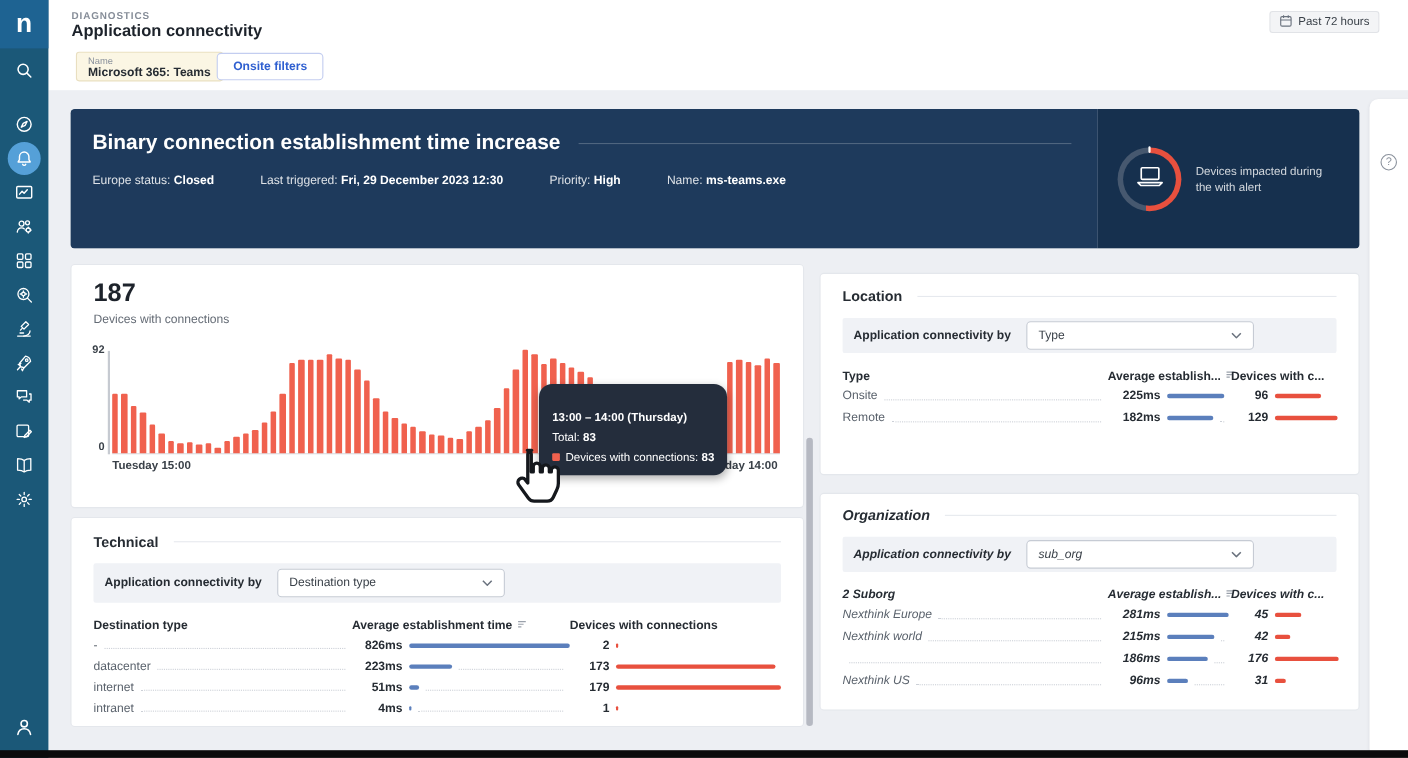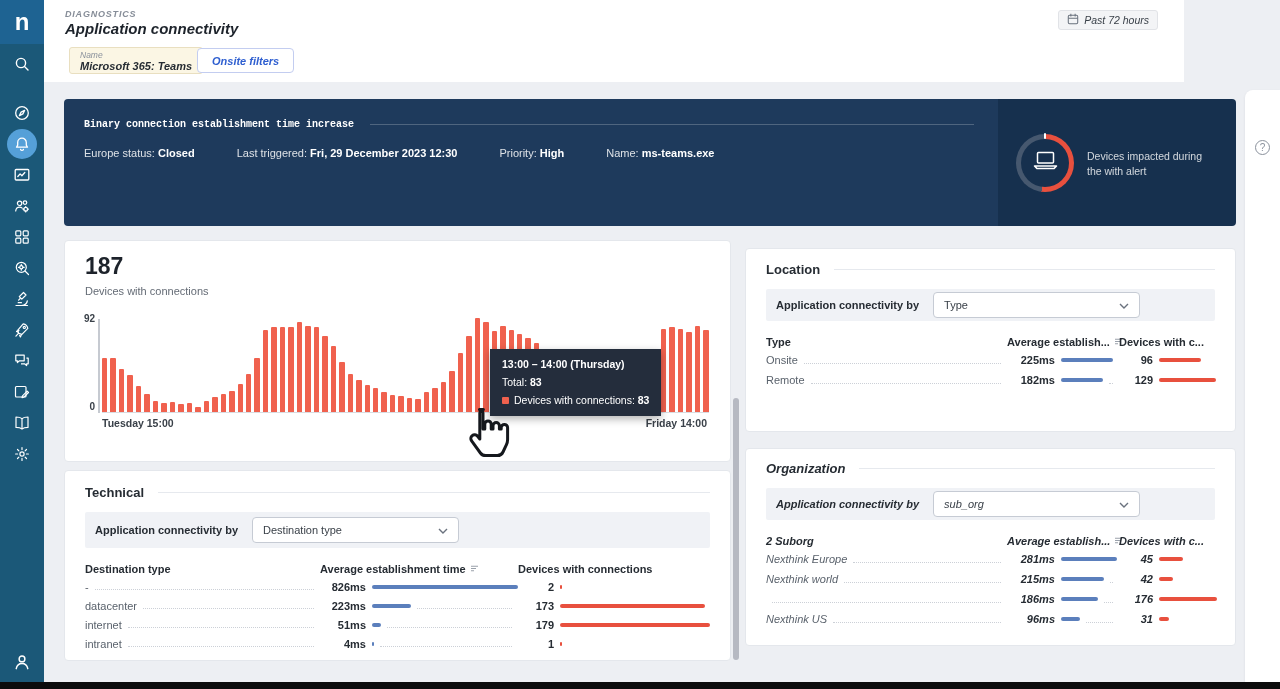--- a/index.html
+++ b/index.html
@@ -14,39 +14,39 @@
           font-size:24px; font-weight:bold; cursor:pointer; }
   .nav { display:flex; flex-direction:column; align-items:center; }
   .nav-item { width:44px; height:31px; display:flex; align-items:center; justify-content:center; cursor:pointer; }
   .nav-item.search-slot { height:40px; }
   .nav-item.group-start { margin-top:13px; }
   .nav-item .halo { width:30px; height:30px; border-radius:50%; display:flex; align-items:center; justify-content:center; }
   .nav-item.active .halo { background:#55A0D8; }
   .nav-item svg { display:block; }
   .sidebar .account { position:absolute; bottom:13px; left:0; width:44px; display:flex; justify-content:center; cursor:pointer; }
   
-  .topbar { position:absolute; left:44px; top:0; width:1140px; height:82px; background:#fff; z-index:10;font-style:italic; }
+  .topbar { position:absolute; left:44px; top:0; width:1236px; height:82px; background:#fff; z-index:10; }
   .breadcrumb { position:absolute; left:21px; top:9px; font-size:9px; font-weight:bold; letter-spacing:.8px; color:#868d98; }
   .page-title { position:absolute; left:21px; top:20px; font-size:15px; font-weight:bold; color:#1d232b; }
   .name-chip { position:absolute; left:25px; top:47px; height:27px; background:#fbf6e4; border:1px solid #e9dfc0; border-radius:3px;
                padding:2px 10px; cursor:pointer; }
   .name-chip .lbl { font-size:8.5px; color:#8a919c; display:block; line-height:10px; }
   .name-chip .val { font-size:11px; font-weight:bold; color:#262c33; display:block; line-height:12px; }
   .clear-btn { position:absolute; left:153px; top:48px; height:25px; background:#fff; border:1px solid #c3cdf0; border-radius:4px;
                color:#2f5fd0; font-size:11px; font-weight:bold; padding:0 14px; display:flex; align-items:center; cursor:pointer; }
   .time-chip { position:absolute; right:26px; top:10px; height:20px; background:#f3f4f6; border:1px solid #e1e3e7; border-radius:3px;
                display:flex; align-items:center; gap:5px; padding:0 8px; font-size:10.5px; color:#3a4149; cursor:pointer; }
   
   .content { position:absolute; left:44px; top:82px; width:1236px; height:607px; }
   .card { position:absolute; background:#fff; border:1px solid #e4e7ec; border-radius:4px; }
   
   .banner { position:absolute; left:20px; top:17px; width:1172px; height:127px; border-radius:4px; display:flex; overflow:hidden; }
   .banner-main { flex:1; background:#1E3A5C; padding:20px 24px 0 20px; }
   .banner-title-row { display:flex; align-items:center; }
-  .banner-title { color:#fff; font-size:10px; font-weight:bold; white-space:nowrap;font-family:Liberation Mono, monospace; }
+  .banner-title { color:#fff; font-size:19px; font-weight:bold; white-space:nowrap; }
   .banner-rule { flex:1; height:1px; background:rgba(255,255,255,.22); margin-left:16px; }
   .banner-desc { margin-top:11px; font-size:11px; color:rgba(255,255,255,.7); }
   .banner-meta { margin-top:17px; display:flex; gap:42px; font-size:11px; color:rgba(255,255,255,.85); }
   .banner-meta b { color:#fff; }
   .banner-side { width:238px; background:#16304E; display:flex; align-items:center; padding-left:18px; gap:13px; }
   .gauge { position:relative; width:58px; height:58px; border-radius:50%; flex:none; }
   .gauge-inner { position:absolute; left:5px; top:5px; width:48px; height:48px; border-radius:50%; background:#16304E;
                  display:flex; align-items:center; justify-content:center; }
   .gauge-tick { position:absolute; left:28px; top:-1px; width:2px; height:6px; background:#fff; border-radius:1px; }
   .impact-num { color:#fff; }
@@ -59,22 +59,22 @@
   .chart-sub { position:absolute; left:20px; top:44px; font-size:11px; color:#646b75; }
   .ylab { position:absolute; font-size:10px; font-weight:bold; color:#3a4149; width:20px; text-align:right; }
   .ylab.max { left:10px; top:72px; }
   .ylab.zero { left:10px; top:160px; }
   .vaxis { position:absolute; left:33px; top:78px; width:1.5px; height:94px; background:#c6cad1; }
   .bars { position:absolute; left:37px; top:78px; width:607px; height:94px; display:flex; align-items:flex-end; gap:3px;
           border-bottom:1px solid #d9dce1; }
   .bars .bar { flex:1; background:#F0614E; border-radius:1px 1px 0 0; min-width:2px; }
   .xlab { position:absolute; top:176px; font-size:10.5px; font-weight:bold; color:#3a4149; }
   .xlab.left { left:37px; } .xlab.right { right:23px; }
-  .chart-tip { position:absolute; left:425px; top:108px; background:#242D3C; color:#fff; border-radius:0;
-               padding:9px 12px 10px; font-size:10.5px; z-index:5; box-shadow:0 3px 8px rgba(0,0,0,.3); white-space:nowrap; }
+  .chart-tip { position:absolute; left:425px; top:108px; background:#242D3C; color:#fff; border-radius:12px;
+               padding:25px 12px 10px; font-size:10.5px; z-index:5; box-shadow:0 3px 8px rgba(0,0,0,.3); white-space:nowrap; }
   .chart-tip .row { margin-top:6px; }
   .chart-tip .row:first-child { margin-top:0; font-weight:bold; }
   .tip-sq { display:inline-block; width:7px; height:7px; background:#F0614E; border-radius:1px; margin-right:5px; }
   .hand { position:absolute; left:398px; top:162px; z-index:6; }
   
   .sec-head { display:flex; align-items:center; }
   .sec-title { font-size:13px; font-weight:bold; color:#262c33; white-space:nowrap; }
   .sec-rule { flex:1; height:1px; background:#e6e9ee; margin-left:14px; }
   .filter-band { background:#f0f2f6; border-radius:2px; height:36px; display:flex; align-items:center; padding:0 10px; gap:14px; }
   .filter-lbl { font-size:11px; font-weight:bold; color:#262c33; white-space:nowrap; }

